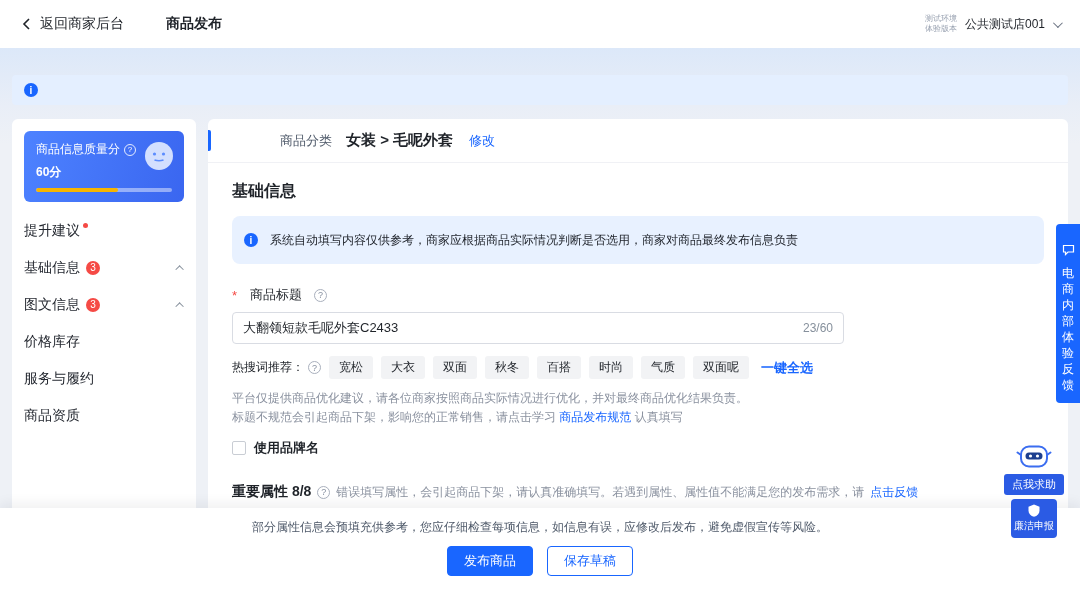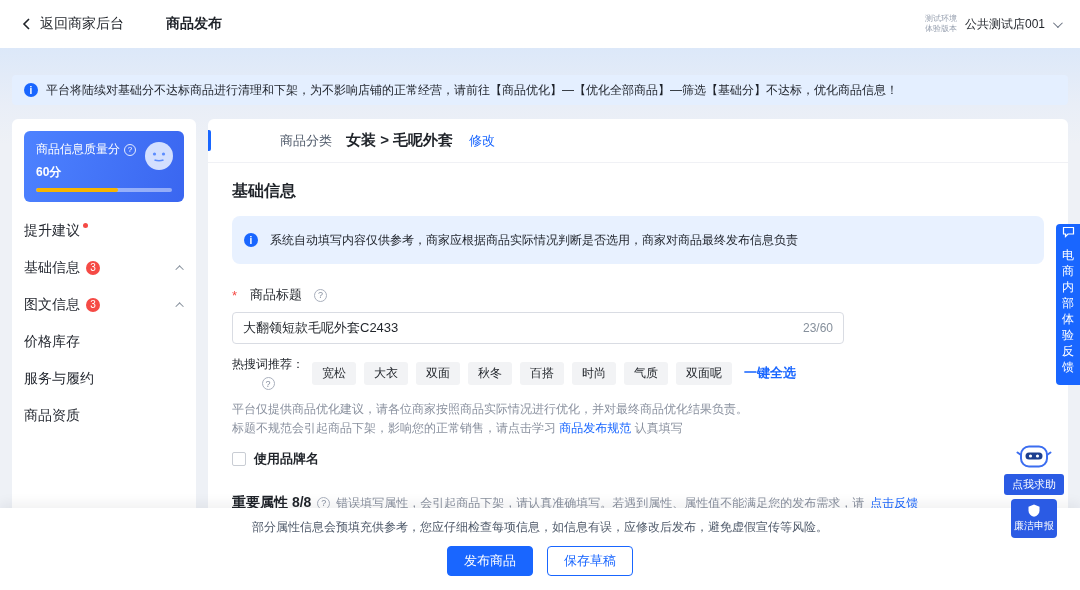--- a/index.html
+++ b/index.html
@@ -81,21 +81,21 @@
     font-size:9px; display:flex; align-items:center; justify-content:center; cursor:pointer; }
   .help::before { content:"?"; }
 
   .title-label { margin-top:22px; }
   .title-input-wrap { margin-top:8px; width:612px; height:32px; border:1px solid #d9dce3; border-radius:4px;
     display:flex; align-items:center; padding:0 10px; background:#fff; }
   .title-input { flex:1; border:none; outline:none; font-size:13px; color:#1f2329; font-family:inherit; background:transparent; }
   .counter { font-size:12px; color:#86909c; margin-left:8px; }
 
   .hot-row { margin-top:12px; display:flex; align-items:center; gap:8px; flex-wrap:nowrap; }
-  .hot-label { font-size:12px; color:#1f2329; display:flex; align-items:center; gap:4px;flex-direction:column; }
+  .hot-label { font-size:12px; color:#1f2329; display:flex; align-items:center; gap:4px; }
   .tag { background:#f2f3f5; border-radius:3px; padding:3px 10px; font-size:12px; color:#1f2329; cursor:pointer; white-space:nowrap; }
   .select-all { font-size:13px; color:#1966ff; font-weight:600; margin-left:4px; cursor:pointer; white-space:nowrap; }
 
   .notes { margin-top:10px; font-size:12px; color:#8a919f; line-height:19px; }
   .blue-link { color:#1966ff; cursor:pointer; }
 
   .cb-row { margin-top:12px; display:flex; align-items:center; gap:8px; }
   .checkbox { width:14px; height:14px; border:1px solid #c9cdd4; border-radius:2px; background:#fff; cursor:pointer; }
   .cb-label { font-size:13px; font-weight:700; }
 
@@ -118,21 +118,21 @@
   .footer { position:absolute; left:0; right:0; bottom:0; z-index:20; background:#fff;
     box-shadow:0 -4px 12px rgba(31,35,41,.07); padding:11px 0 14px; text-align:center; }
   .footer-warning { font-size:12px; color:#4e5969;text-align:center; }
   .footer-btns { margin-top:10px; display:flex; justify-content:center; gap:14px; }
   .btn { font-size:13px; border-radius:4px; padding:5px 16px; cursor:pointer; font-family:inherit; }
   .btn-primary { background:#1966ff; border:1px solid #1966ff; color:#fff; }
   .btn-ghost { background:#fff; border:1px solid #1966ff; color:#1966ff; }
 
   
   .feedback-tab { position:absolute; right:0; top:224px; z-index:15; width:24px; background:#1966ff;
-    border-radius:4px 0 0 4px; color:#fff; padding:0 0 10px; display:flex; flex-direction:column; align-items:center; cursor:pointer; }
+    border-radius:4px 0 0 4px; color:#fff; padding:18px 0 10px; display:flex; flex-direction:column; align-items:center; cursor:pointer; }
   .feedback-text { width:13px; font-size:12px; line-height:16px; text-align:center; word-break:break-all; margin-top:5px; }
   .assistant { position:absolute; right:16px; top:442px; z-index:25; display:flex; flex-direction:column; align-items:center; }
   .help-pill { margin-top:1px; background:#2b5be4; color:#fff; font-size:11px; padding:3px 8px; border-radius:3px; cursor:pointer; white-space:nowrap; }
   .report-card { margin-top:4px; width:46px; background:#2b5be4; border-radius:4px; padding:5px 0 5px;
     display:flex; flex-direction:column; align-items:center; color:#fff; font-size:10px; cursor:pointer; }
   .report-card span { margin-top:2px; }
 </style>
 </head>
 <body>
 
@@ -153,21 +153,20 @@
       </span>
       <span class="store-name">公共测试店001</span>
       <span class="chev down"></span>
     </div>
   </header>
 
   <div class="bg-band"></div>
 
   <div class="notice">
     <span class="info-ic"></span>
-    <span>平台将陆续对基础分不达标商品进行清理和下架，为不影响店铺的正常经营，请前往【商品优化】—【优化全部商品】—筛选【基础分】不达标，优化商品信息！</span>
   </div>
 
   <div class="layout">
 
     <aside class="sidebar">
       <div class="quality-card">
         <div class="q-title-row">
           <span>商品信息质量分</span>
           <span class="q-help"></span>
         </div>

